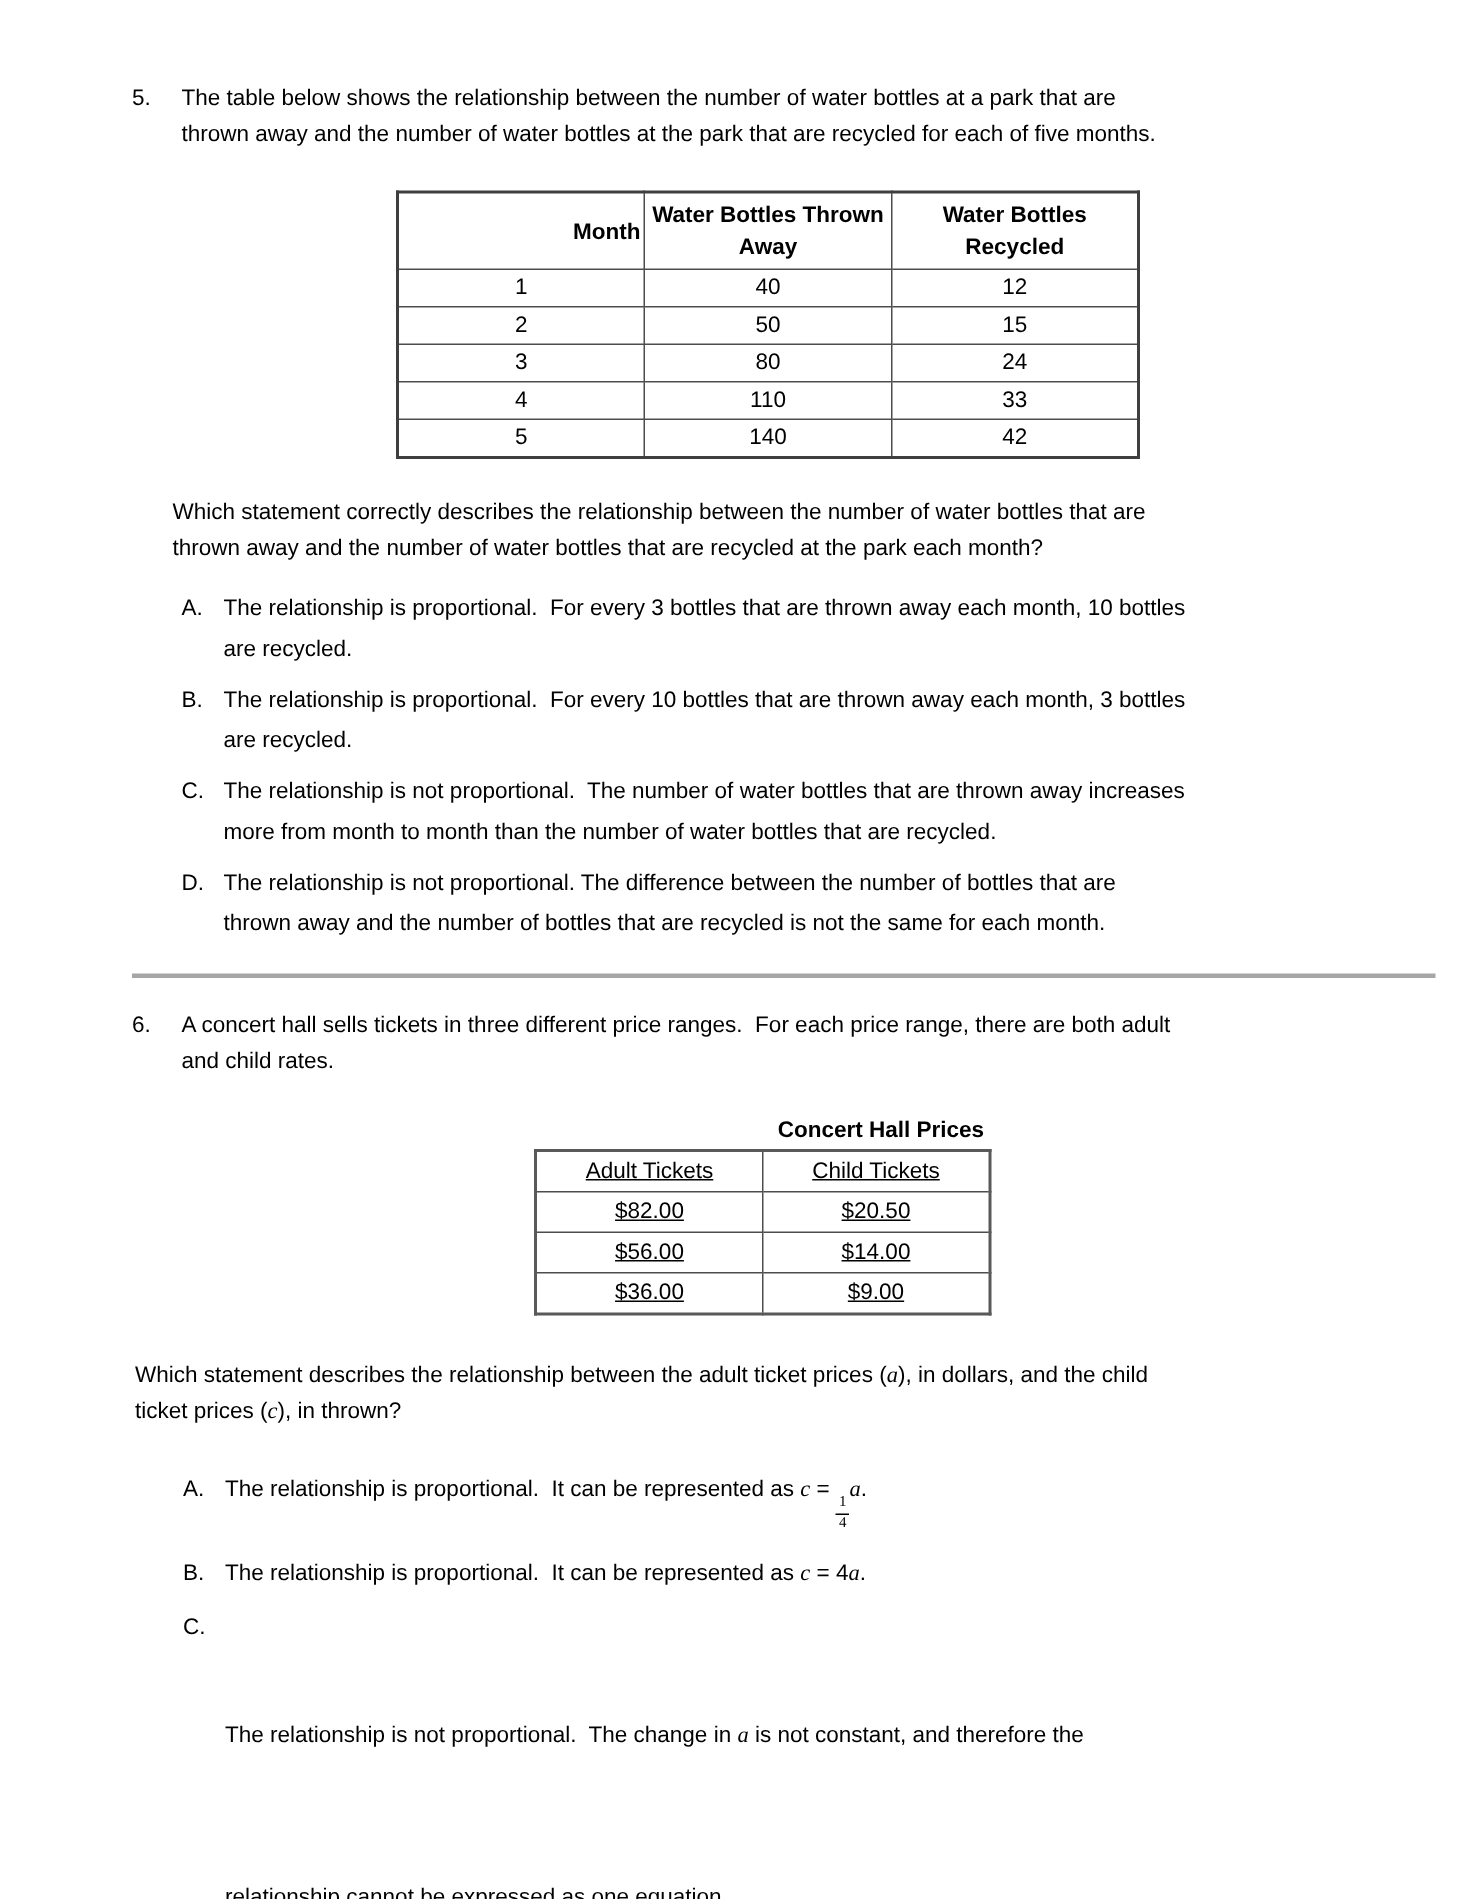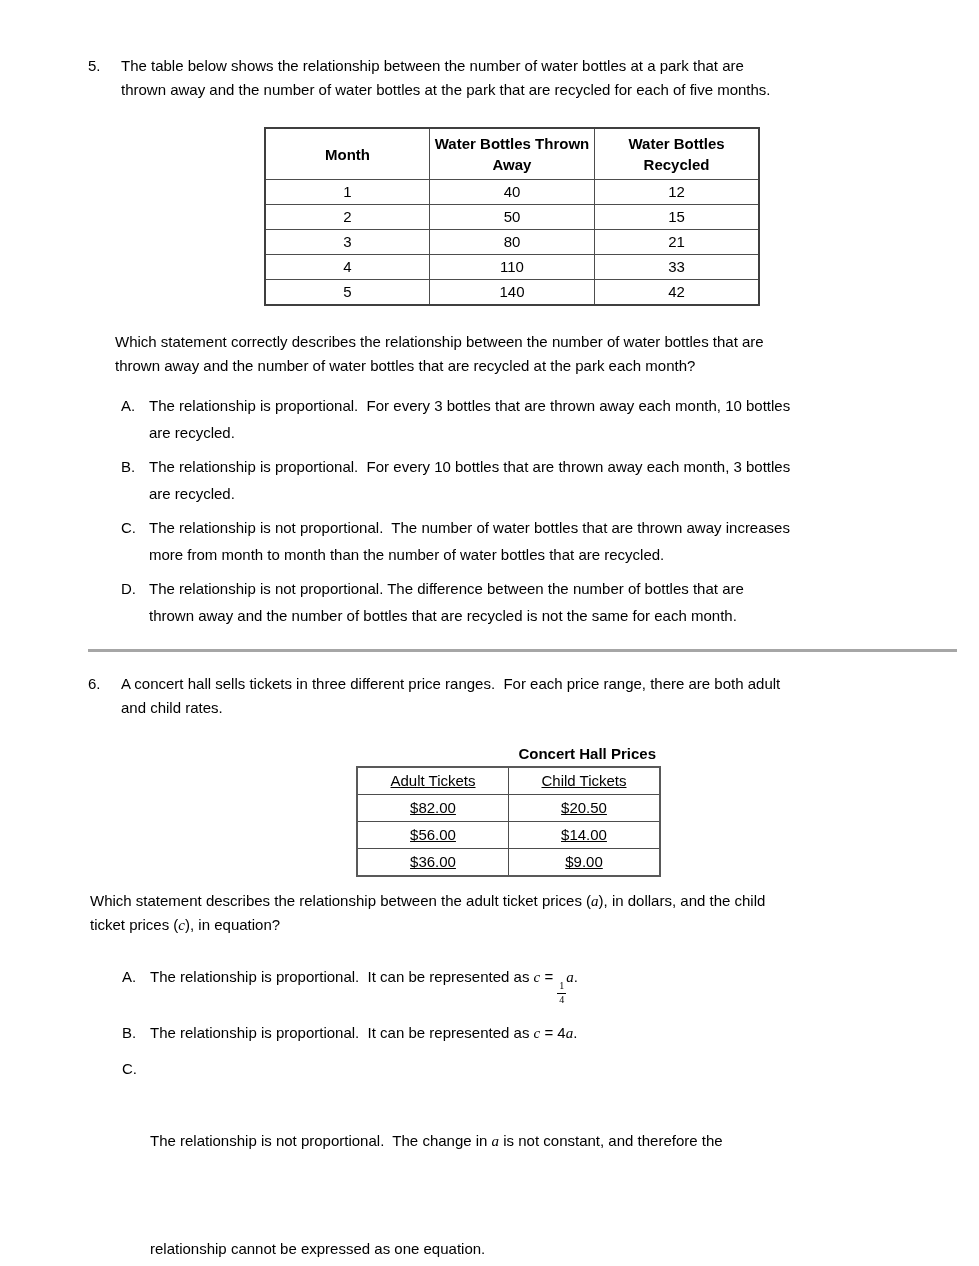--- a/index.html
+++ b/index.html
@@ -17,30 +17,30 @@
   .qnum{width:33px;flex:none;}
   .qtext div{white-space:pre-wrap;}
   .q5-intro{margin:54px 40px 0 88px;}
   .q6-intro{margin:20px 40px 0 88px;}
 
   table{border-collapse:collapse;table-layout:fixed;}
   .t1{margin:25px 0 0 264px;width:484px;border:2px solid #3f3f3f;}
   .t1 th,.t1 td{border:1px solid #4d4d4d;text-align:center;vertical-align:middle;padding:0 2px;}
   .t1 th{font-weight:bold;height:50px;line-height:21px;}
   .t1 td{height:24px;line-height:20px;}
-  .t1 .c1{width:159px;} .t1 .c2{width:160px;} .t1 .c3{width:159px;}
+  .t1 .c1{width:159px;text-align:right;} .t1 .c2{width:160px;} .t1 .c3{width:159px;}
 
   .chp{margin:22px 0 0 356px;width:300px;text-align:right;font-weight:bold;line-height:23px;}
   .t2{margin:1px 0 0 356px;width:300px;border:2px solid #595959;}
   .t2 td{border:1px solid #4d4d4d;text-align:center;vertical-align:middle;height:24px;line-height:20px;width:148px;text-decoration:underline;}
 
   .prompt{line-height:24px;}
   .prompt div{white-space:pre-wrap;}
   .p5{margin:24px 0 0 115px;width:810px;}
-  .p6{margin:12px 0 0 90px;width:870px;}
+  .p6{margin:28px 0 0 90px;width:870px;}
 
   .opt{display:flex;margin:0 0 7px 121px;line-height:27px;}
   .opts5{margin-top:14px;}
   .opt .letter{width:28px;flex:none;}
   .opt .otext{width:792px;}
   .opt .otext div{white-space:pre-wrap;}
 
   .opt6{display:flex;margin:0 0 0 122px;line-height:36px;}
   .opts6{margin-top:22px;}
   .opt6 .letter{width:28px;flex:none;}
@@ -86,21 +86,21 @@
         <td>12</td>
       </tr>
       <tr>
         <td>2</td>
         <td>50</td>
         <td>15</td>
       </tr>
       <tr>
         <td>3</td>
         <td>80</td>
-        <td>21</td>
+        <td>24</td>
       </tr>
       <tr>
         <td>4</td>
         <td>110</td>
         <td>33</td>
       </tr>
       <tr>
         <td>5</td>
         <td>140</td>
         <td>42</td>
@@ -174,21 +174,21 @@
       </tr>
       <tr>
         <td>$36.00</td>
         <td>$9.00</td>
       </tr>
     </tbody>
       </table>
 
     <div class="prompt p6">
       <div><span>Which statement describes the relationship between the adult ticket prices (</span><span class="mv">a</span><span>), in dollars, and the child</span></div>
-      <div><span>ticket prices (</span><span class="mv">c</span><span>), in equation?</span></div>
+      <div><span>ticket prices (</span><span class="mv">c</span><span>), in thrown?</span></div>
     </div>
 
     <div class="opts6">
       <div class="opt6 first">
         <span class="letter">A.</span>
         <div class="otext"><span>The relationship is proportional.  It can be represented as </span><span class="mv">c</span><span> = </span><span class="frac"><span class="num">1</span><span class="den">4</span></span><span class="mv">a</span><span>.</span></div>
       </div>
       <div class="opt6">
         <span class="letter">B.</span>
         <div class="otext"><span>The relationship is proportional.  It can be represented as </span><span class="mv">c</span><span> = 4</span><span class="mv">a</span><span>.</span></div>

